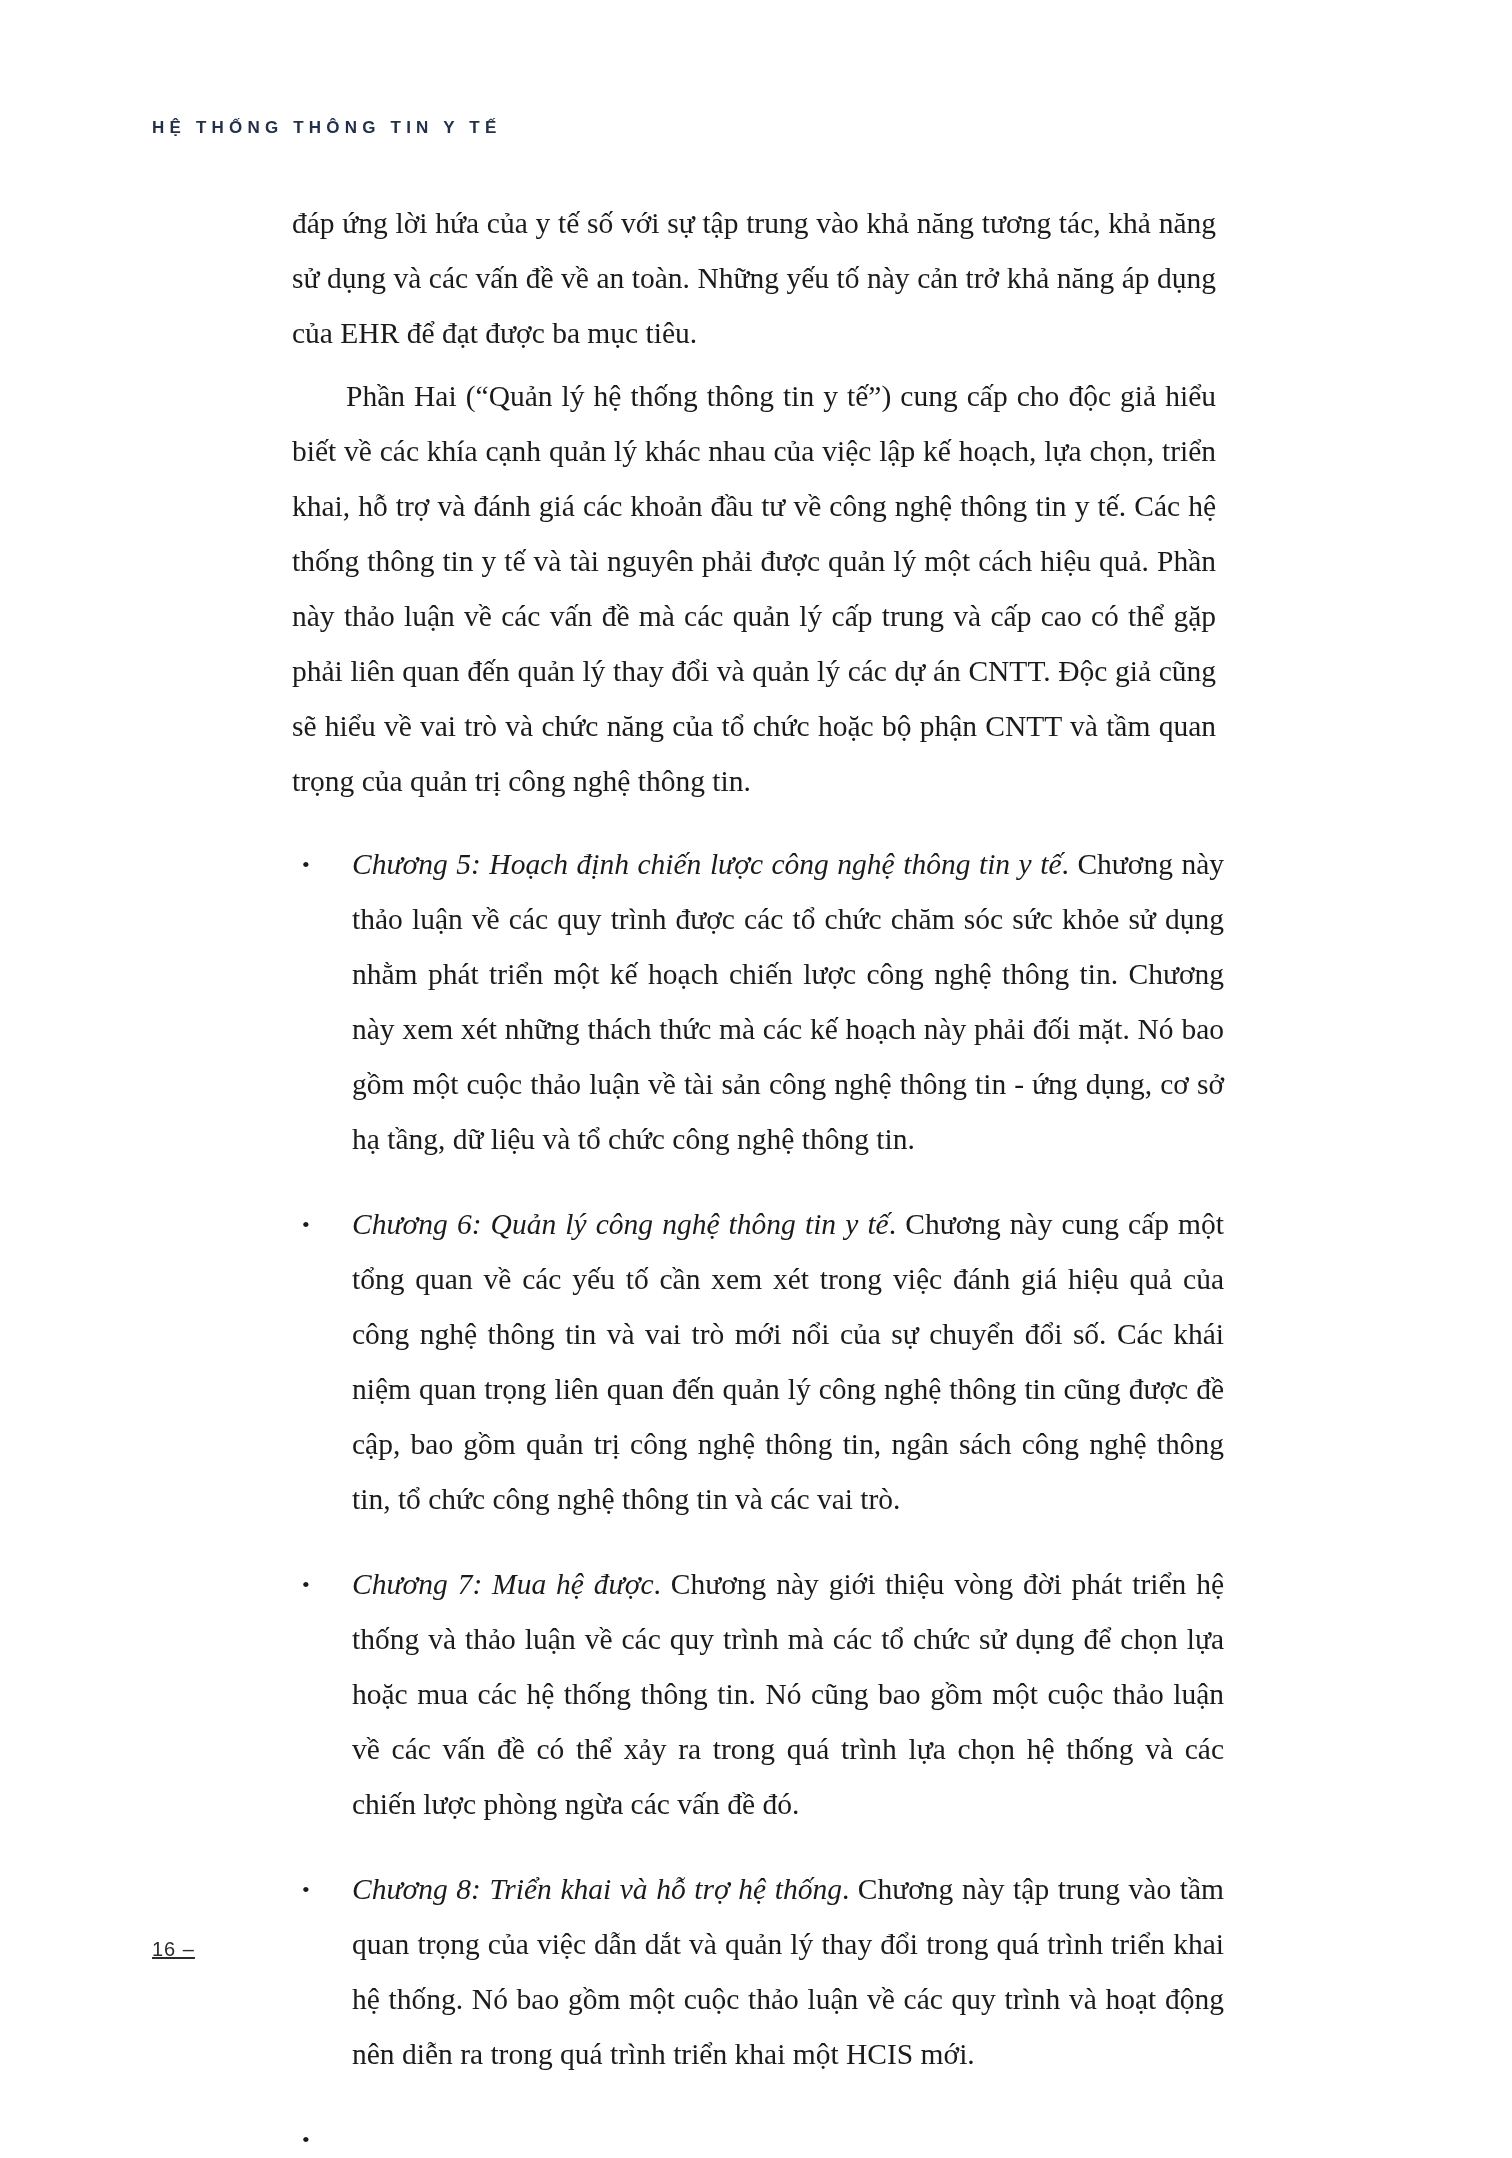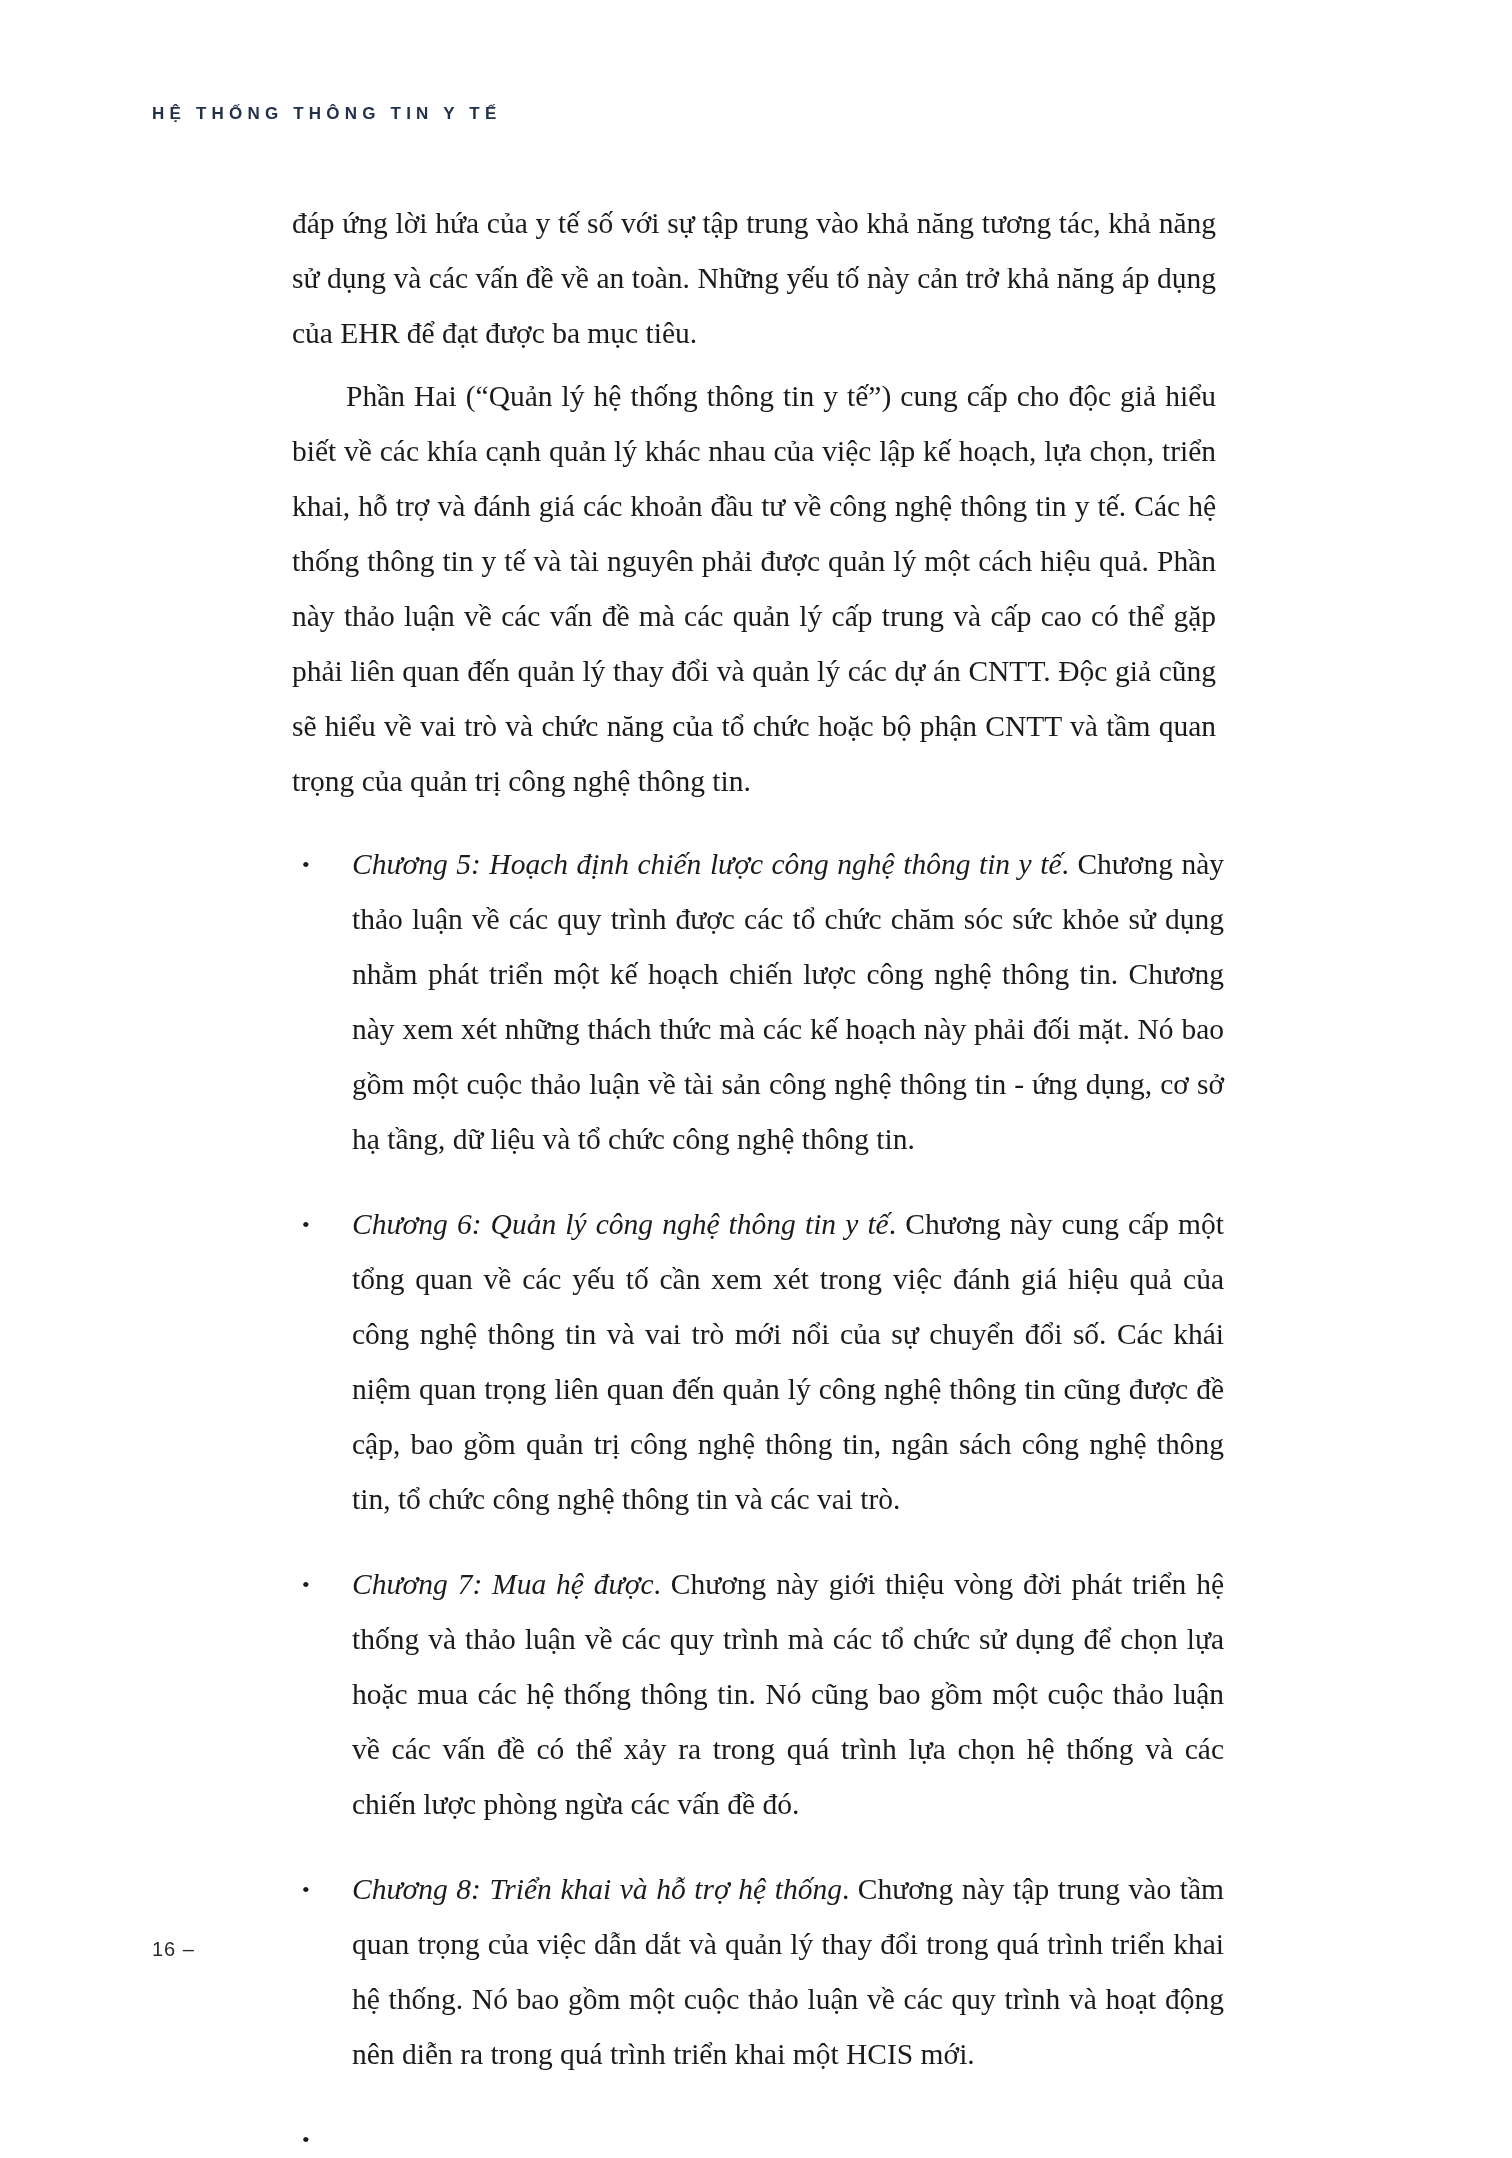--- a/index.html
+++ b/index.html
@@ -17,21 +17,21 @@
   }
   .page {
     position: absolute;
     top: 0; left: 0;
     width: 1512px;
     height: 2158px;
     box-sizing: border-box;
   }
   .running-head {
     position: absolute;
-    top: 104px;
+    top: 118px;
     left: 152px;
     font-family: "Liberation Sans", sans-serif;
     font-size: 17px;
     letter-spacing: 5.2px;
     color: #23304a;
     font-weight: 600;
     white-space: nowrap;
   }
   .content {
     position: absolute;
@@ -80,20 +80,21 @@
     font-style: italic;
   }
   .folio {
     position: absolute;
     left: 152px;
     top: 1938px;
     font-family: "Liberation Sans", sans-serif;
     font-size: 20px;
     color: #2b2b2b;
     letter-spacing: 1px;
+    text-decoration: underline;
   }
 </style>
 </head>
 <body>
 
 <div class="page">
 
   <div class="running-head">HỆ THỐNG THÔNG TIN Y TẾ</div>
 
   <div class="content">

